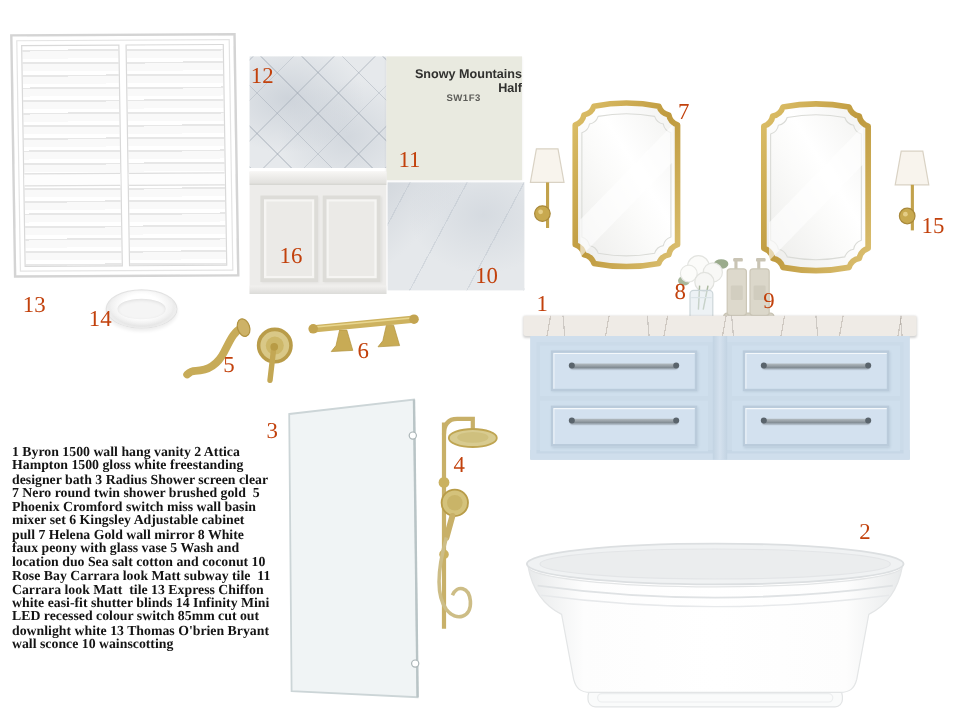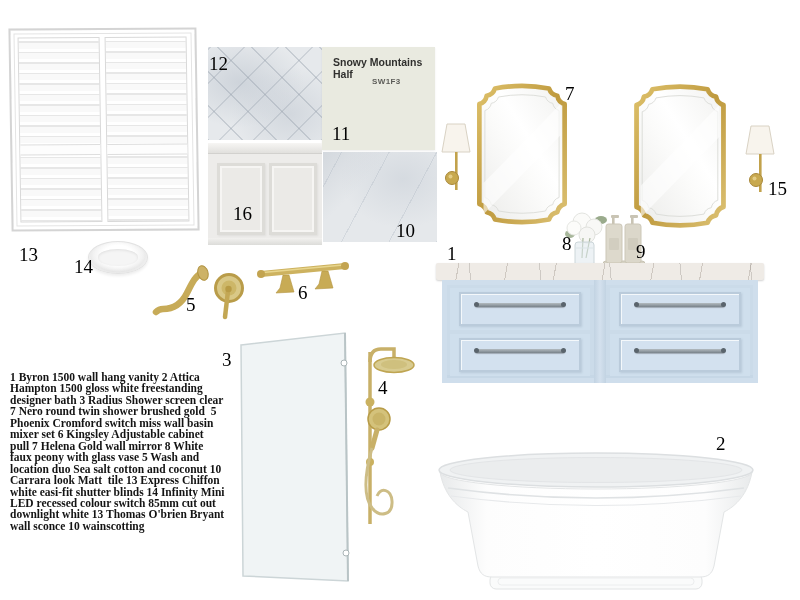--- a/index.html
+++ b/index.html
@@ -1,19 +1,19 @@
 <!DOCTYPE html>
 <html><head>
 <meta charset="utf-8">
 <style>
   html,body{margin:0;padding:0;background:#fff;}
   #board{position:relative;width:800px;height:600px;background:#ffffff;overflow:hidden;
          font-family:"Liberation Serif","DejaVu Serif",serif;}
   .abs{position:absolute;}
-  .lbl{position:absolute;font:500 19px "Liberation Serif","DejaVu Serif",serif;color:#000000;line-height:1;}
+  .lbl{position:absolute;font:500 19px "Liberation Serif","DejaVu Serif",serif;color:#c2410c;line-height:1;}
 
   
   #shutters{left:10px;top:28px;width:184px;height:199px;border:2px solid #d4d4d4;background:#fff;
             transform:rotate(-0.9deg) skewY(0.6deg);
             box-shadow:inset 0 0 0 3px #ffffff, inset 0 0 0 4px #e4e4e4;}
   .shutter-panel{position:absolute;top:7px;bottom:7px;width:80px;border:1px solid #d9d9d9;
      background:repeating-linear-gradient(180deg,#ffffff 0 3px,#e7e7e7 3px 4.5px,#f9f9f9 4.5px 10.5px);}
   .sp-left{left:7px;} .sp-right{left:94px;}
   .shutter-panel::after{content:"";position:absolute;left:0;right:0;top:58%;height:9px;background:#fdfdfd;
      border-top:1px solid #dedede;border-bottom:1px solid #dedede;}
@@ -26,21 +26,21 @@
      background:#f5f5f5;box-shadow:inset 0 1px 3px rgba(0,0,0,.09);}
 
   
   #tile12{left:208px;top:47px;width:114px;height:93px;background-color:#e6e9ec;
     background-image:
       repeating-linear-gradient(45deg, rgba(148,158,170,.38) 0 1px, transparent 1px 24px),
       repeating-linear-gradient(-45deg, rgba(148,158,170,.30) 0 1px, transparent 1px 24px),
       radial-gradient(ellipse at 28% 38%, rgba(186,194,204,.55), transparent 55%),
       radial-gradient(ellipse at 72% 72%, rgba(186,194,204,.45), transparent 50%);}
   #swatch{left:322px;top:47px;width:113px;height:103px;background:#e9eae0;box-shadow:0 1px 2px rgba(0,0,0,.07);}
-  .swatch-name{position:absolute;left:11px;top:9px;font:700 10.5px "Liberation Sans","DejaVu Sans",sans-serif;color:#30302e;}
+  .swatch-name{position:absolute;left:11px;top:9px;font:700 10.5px "Liberation Sans","DejaVu Sans",sans-serif;color:#30302e;text-align:right;}
   .swatch-code{position:absolute;left:11px;top:30px;font:700 8px "Liberation Sans","DejaVu Sans",sans-serif;color:#5c5c58;letter-spacing:.4px;margin-left:39px;}
   #tile10{left:323px;top:152px;width:114px;height:90px;background-color:#e5e8eb;
     background-image:
       repeating-linear-gradient(118deg, transparent 0 16px, rgba(168,178,190,.30) 16px 17px, transparent 17px 42px),
       linear-gradient(135deg, rgba(178,186,196,.35) 0%, transparent 35%),
       radial-gradient(ellipse at 70% 30%, rgba(190,198,208,.4), transparent 55%);}
 
   
   #wainscot{left:208px;top:143px;width:114px;height:102px;background:#edecea;}
   #wainscot::before{content:"";position:absolute;left:0;right:0;top:0;height:10px;
@@ -258,20 +258,21 @@
   <div id="desc" class="abs">
     <div>1 Byron 1500 wall hang vanity 2 Attica</div>
     <div>Hampton 1500 gloss white freestanding</div>
     <div>designer bath 3 Radius Shower screen clear</div>
     <div>7 Nero round twin shower brushed gold  5</div>
     <div>Phoenix Cromford switch miss wall basin</div>
     <div>mixer set 6 Kingsley Adjustable cabinet</div>
     <div>pull 7 Helena Gold wall mirror 8 White</div>
     <div>faux peony with glass vase 5 Wash and</div>
     <div>location duo Sea salt cotton and coconut 10</div>
+    <div>Rose Bay Carrara look Matt subway tile  11</div>
     <div>Carrara look Matt  tile 13 Express Chiffon</div>
     <div>white easi-fit shutter blinds 14 Infinity Mini</div>
     <div>LED recessed colour switch 85mm cut out</div>
     <div>downlight white 13 Thomas O'brien Bryant</div>
     <div>wall sconce 10 wainscotting</div>
   </div>
 
 </div>
 
 </body></html>

